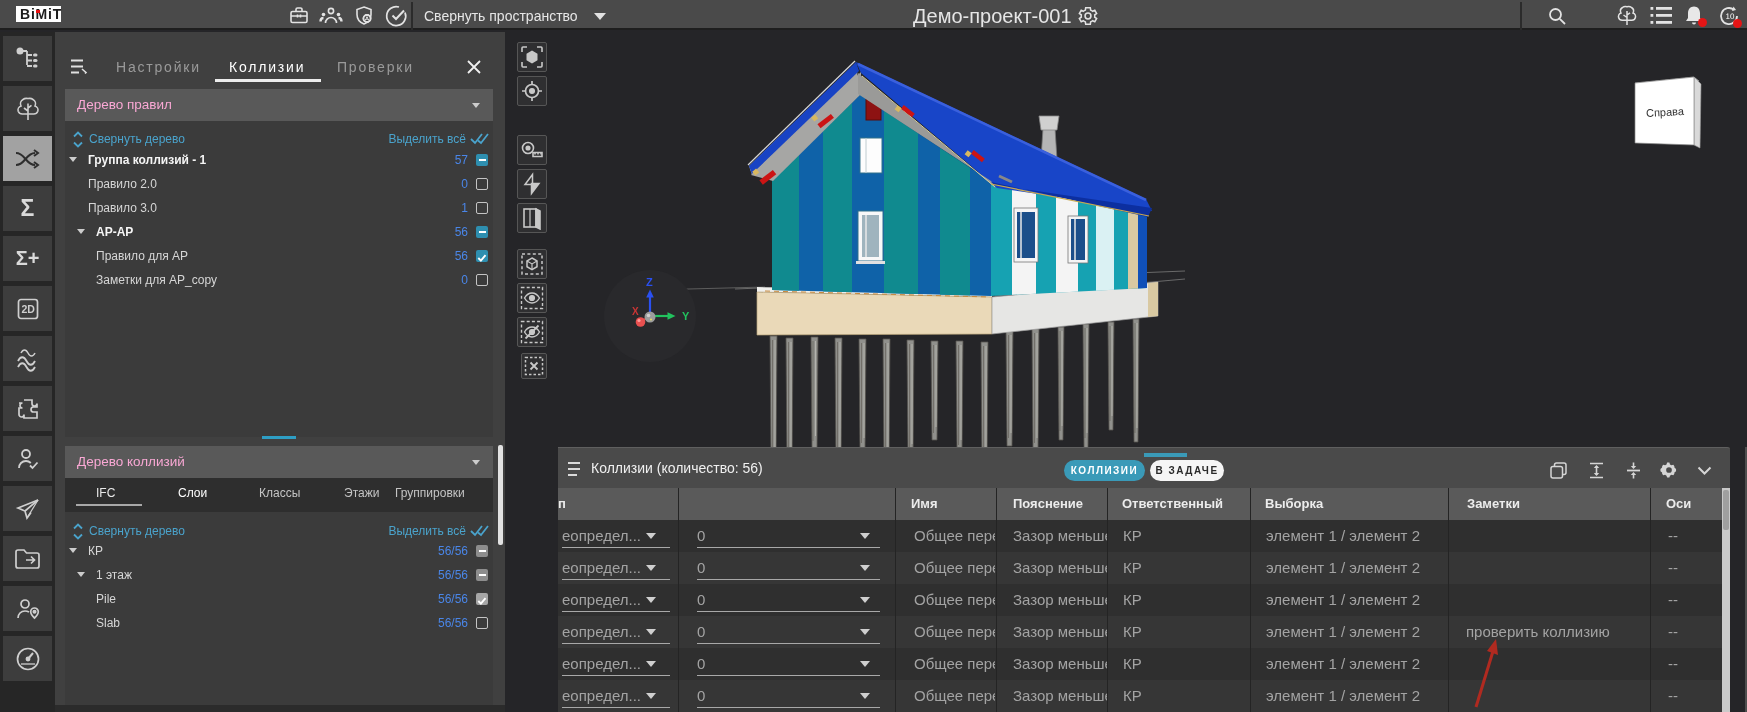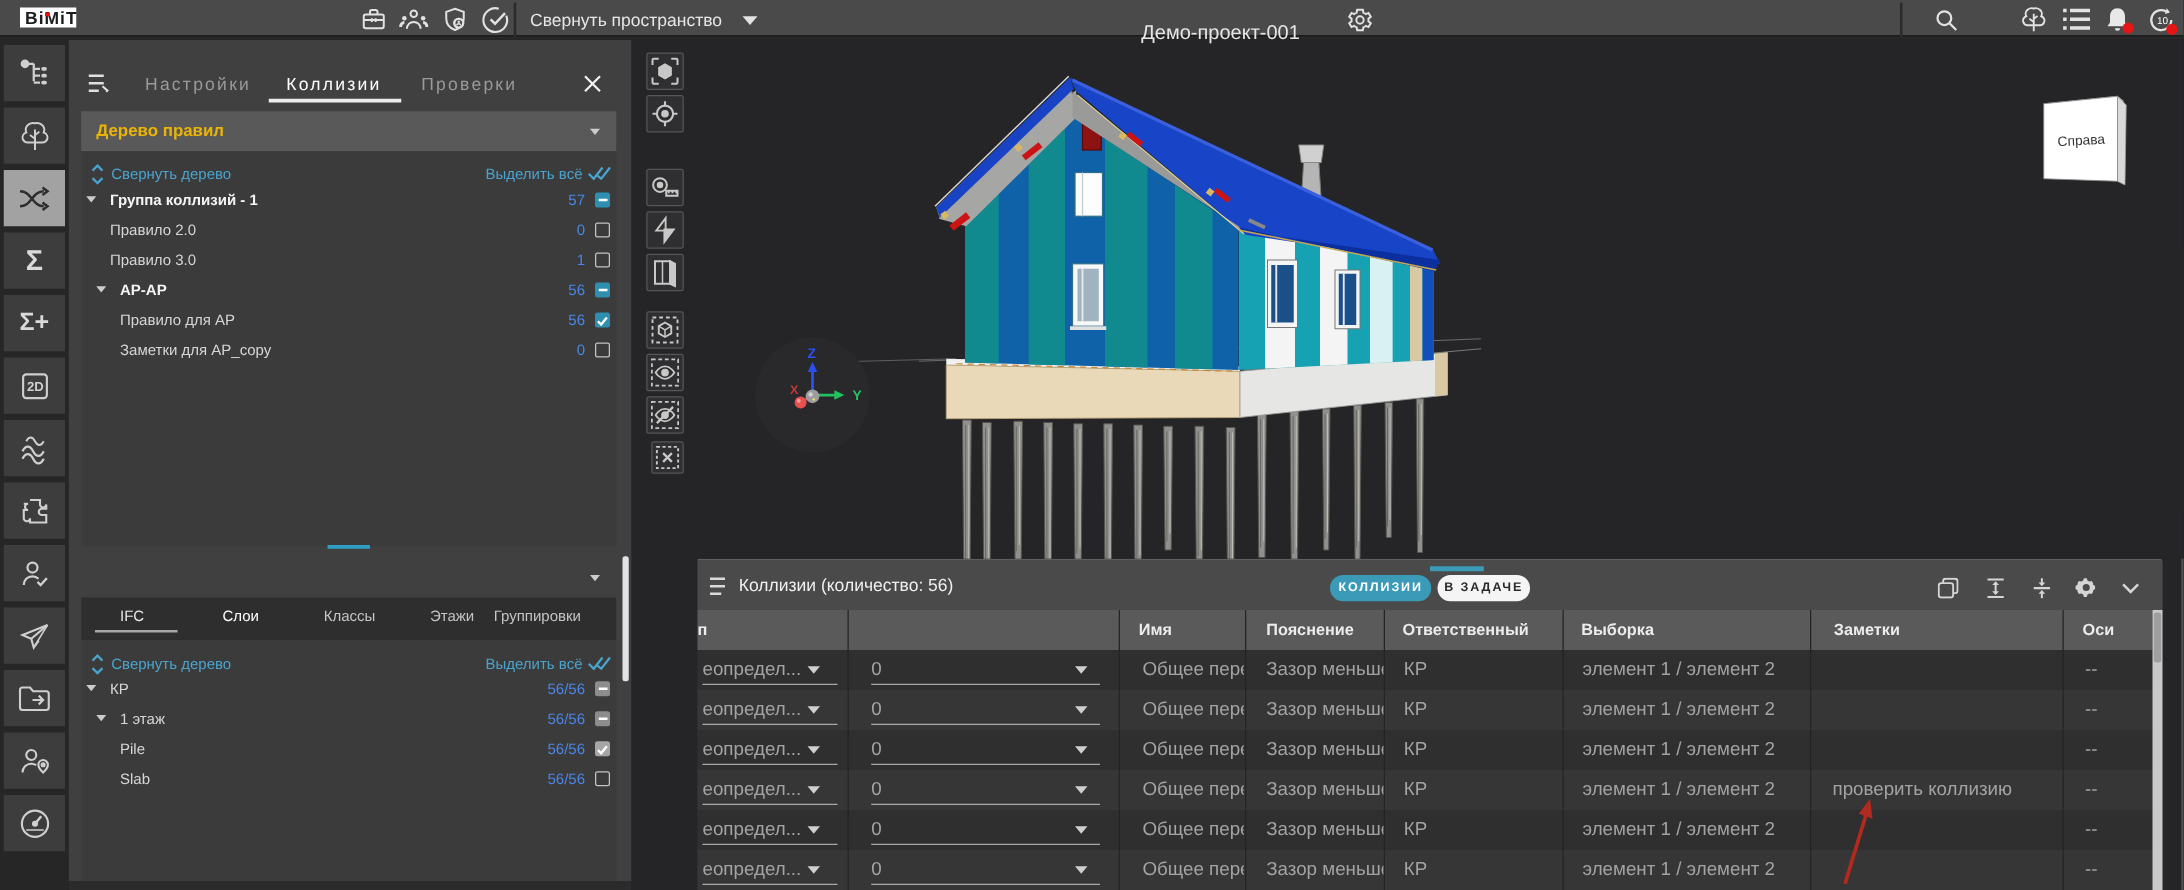--- a/index.html
+++ b/index.html
@@ -12,21 +12,21 @@
 .tbtxt{color:#e6e6e6;font-size:14px;line-height:32px}
 
 #sidebar{left:0;top:32px;width:55px;height:680px;background:#262626}
 .sbtn{left:3px;width:49px;height:45px;background:#3d3d3d;display:flex;align-items:center;justify-content:center}
 .sbtn.active{background:#a2a2a2}
 
 #lpanel{left:55px;top:32px;width:450px;height:673px;background:#404040}
 #lpanelbot{left:55px;top:705px;width:450px;height:7px;background:#2b2b2b}
 .ptab{font-size:14px;color:#9a9a9a;letter-spacing:1.8px}
 .ptab.act{color:#fff}
-.hdrbar{left:65px;width:428px;height:32px;background:#595959;color:#eab308;font-weight:bold;font-size:13.5px;line-height:32px;padding-left:12px}
+.hdrbar{left:65px;width:428px;height:32px;background:#595959;color:#f9a8d4;font-weight:normal;font-size:13.5px;line-height:32px;padding-left:12px}
 .treebg{left:65px;width:428px;background:#3b3b3b}
 .trow{position:absolute;height:24px;line-height:24px;font-size:12px;color:#d6d6d6;white-space:nowrap}
 .blue{color:#4aa3cc}
 .num{color:#4a86e8}
 .bold{font-weight:bold;color:#f5f5f5}
 .caret{position:absolute;width:0;height:0;border-left:4px solid transparent;border-right:4px solid transparent;border-top:5px solid #cccccc}
 .cb{position:absolute;width:12px;height:12px;border-radius:2px}
 .cb.empty{border:1.5px solid #c4c4c4}
 .cb.ind{background:#2e8fb0}
 .cb.ind:after{content:"";position:absolute;left:2.5px;top:5px;width:7px;height:2px;background:#fff}
@@ -78,21 +78,21 @@
       <circle cx="15" cy="13.4" r="1" fill="#e2e2e2" stroke="none"></circle>
       <path d="M13.2 16.4c.3-1 .9-1.5 1.8-1.5s1.5.5 1.8 1.5" stroke-width="1.2"></path>
   </svg>
   <svg class="abs" style="left:384px;top:4px" width="24" height="24" viewBox="0 0 24 24" fill="none" stroke="#e2e2e2" stroke-width="1.7">
     <path d="M21 8.5A9.5 9.5 0 1 1 15 3"></path>
       <path d="M8.5 11.5l3.5 3.5 8-8.5" stroke-width="2"></path>
   </svg>
   <div class="vsep abs" style="left:411px"></div>
   <div class="tbtxt abs" style="left:424px;top:0">Свернуть пространство</div>
   <div class="abs" style="left:594px;top:13px;width:0;height:0;border-left:6px solid transparent;border-right:6px solid transparent;border-top:7px solid #e2e2e2"></div>
-  <div class="tbtxt abs" style="left:913px;top:11px;font-size:16px">Демо-проект-001</div>
+  <div class="tbtxt abs" style="left:913px;top:0;font-size:20px">Демо-проект-001</div>
   <svg class="abs" style="left:1077px;top:5px" width="22" height="22" viewBox="0 0 24 24" fill="none" stroke="#e2e2e2" stroke-width="1.7">
     <circle cx="12" cy="12" r="3.2"></circle>
     <path d="M19.4 12a7.4 7.4 0 0 0-.1-1.2l2.1-1.6-2-3.4-2.4 1a7.6 7.6 0 0 0-2.1-1.2L14.5 3h-5l-.4 2.6a7.6 7.6 0 0 0-2.1 1.2l-2.4-1-2 3.4 2.1 1.6a7.4 7.4 0 0 0 0 2.4l-2.1 1.6 2 3.4 2.4-1a7.6 7.6 0 0 0 2.1 1.2l.4 2.6h5l.4-2.6a7.6 7.6 0 0 0 2.1-1.2l2.4 1 2-3.4-2.1-1.6c.07-.4.1-.8.1-1.2z"></path>
   </svg>
   <div class="vsep abs" style="left:1520px"></div>
   <svg class="abs" style="left:1546px;top:5px" width="22" height="22" viewBox="0 0 22 22" fill="none" stroke="#e2e2e2" stroke-width="1.8">
     <circle cx="9.5" cy="9.5" r="5.5"></circle>
       <path d="M13.8 13.8L19 19"></path>
   </svg>
   <svg class="abs" style="left:1614px;top:4px" width="26" height="24" viewBox="0 0 26 24" fill="none" stroke="#e2e2e2" stroke-width="1.5">
@@ -242,20 +242,21 @@
   <div class="trow" style="left:96px;top:244px">Правило для АР</div>
   <div class="trow num" style="left:448px;top:244px;width:20px;text-align:right">56</div>
   <div class="cb chk abs" style="left:476px;top:250px"><svg width="12" height="12" viewBox="0 0 13 13" fill="none" stroke="#fff" stroke-width="2">
         <path d="M2.5 6.5l2.8 2.8 5-6"></path>
       </svg></div>
   <div class="trow" style="left:96px;top:268px">Заметки для АР_copy</div>
   <div class="trow num" style="left:448px;top:268px;width:20px;text-align:right">0</div>
   <div class="cb empty abs" style="left:476px;top:274px"></div>
   <div class="abs" style="left:262px;top:436px;width:34px;height:3px;background:#2e9ec4"></div>
 
+  <div class="hdrbar abs" style="top:446px">Дерево коллизий</div>
   <div class="caret abs" style="left:472px;top:460px"></div>
   <div class="abs" style="left:65px;top:478px;width:428px;height:34px;background:#2e2e2e"></div>
   <div class="abs" style="left:96px;top:486px;font-size:12px;color:#e8e8e8">IFC</div>
   <div class="abs" style="left:76px;top:504px;width:66px;height:2px;background:#a8a8a8"></div>
   <div class="abs" style="left:178px;top:486px;font-size:12px;color:#ffffff">Слои</div>
   <div class="abs" style="left:259px;top:486px;font-size:12px;color:#c4c4c4">Классы</div>
   <div class="abs" style="left:344px;top:486px;font-size:12px;color:#c4c4c4">Этажи</div>
   <div class="abs" style="left:395px;top:486px;font-size:12px;color:#c4c4c4">Группировки</div>
   <div class="treebg abs" style="top:512px;height:193px"></div>
   <div class="trow" style="left:89px;top:519px"><span class="blue">Свернуть дерево</span></div>

